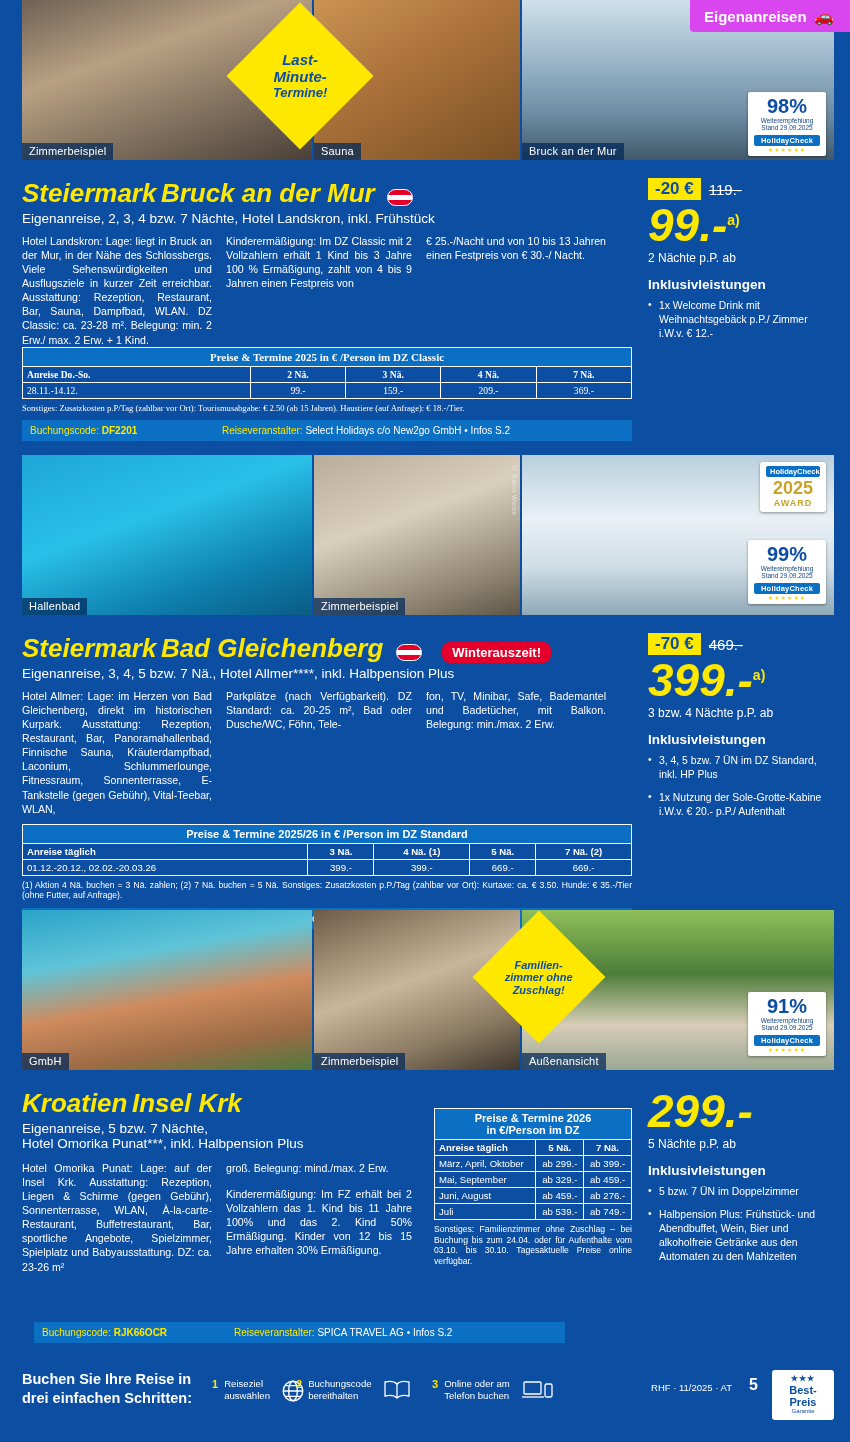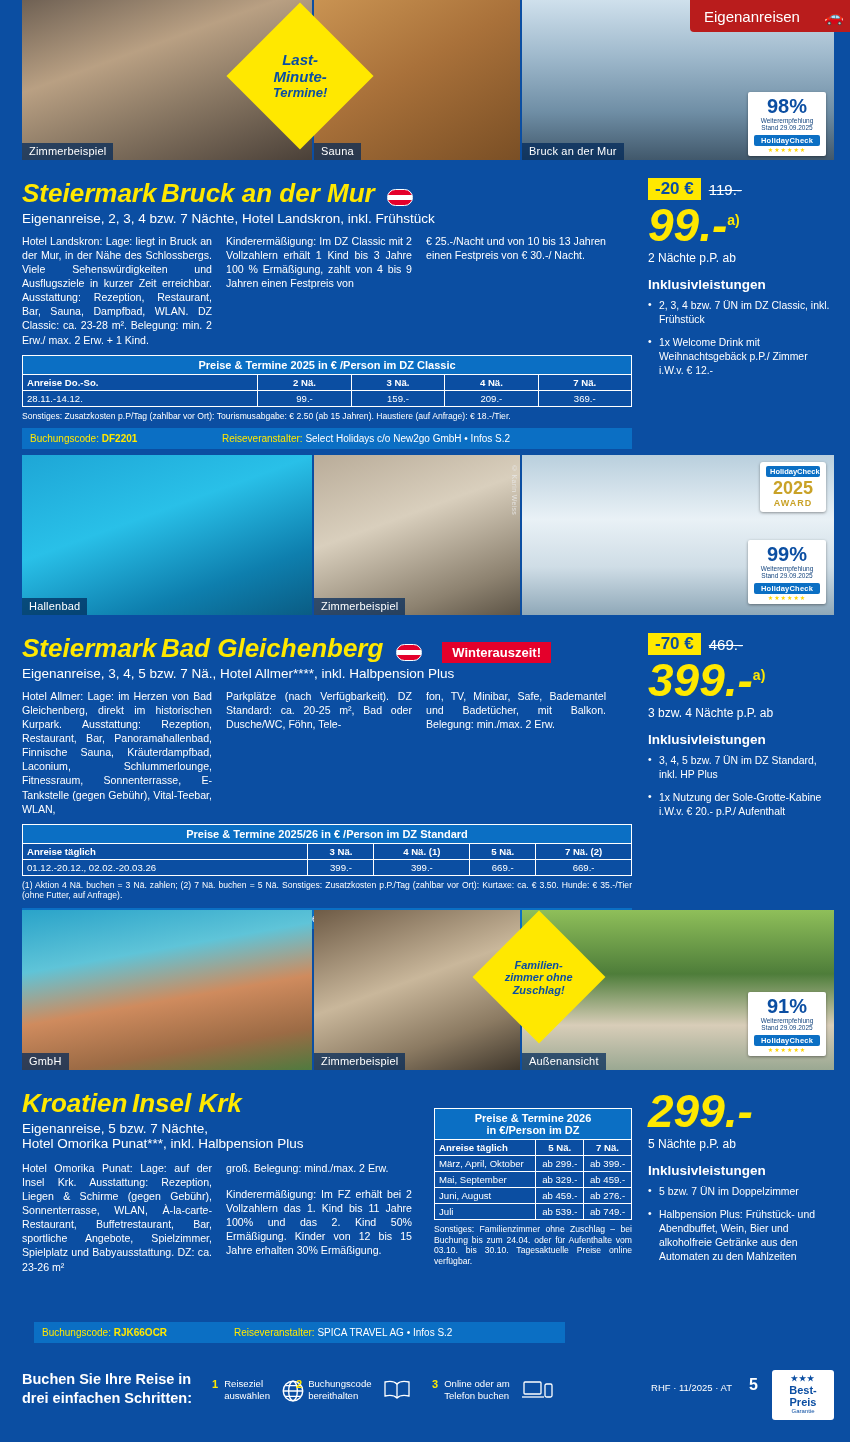--- a/index.html
+++ b/index.html
@@ -19,22 +19,22 @@
     font-size:11px; padding:2px 7px 3px 7px; letter-spacing:.2px;
   }
   .photo-credit {
     position:absolute; right:2px; top:10px; font-size:7px; color:#e8e8e8;
     writing-mode:vertical-rl; letter-spacing:.3px; opacity:.85;
   }
 
   
   .ribbon {
     position:absolute; top:0; right:0; width:160px; height:32px;
-    background:#b91c1c; display:flex; align-items:center; gap:24px;
-    padding-left:14px; font-weight:normal; font-size:15px; color:#fff;
+    background:#d946ef; display:flex; align-items:center; gap:8px;
+    padding-left:14px; font-weight:bold; font-size:15px; color:#fff;
     border-bottom-left-radius:4px;
   }
   .ribbon .car { font-size:16px; }
 
   
   .diamond {
     position:absolute; background:#ffe800; transform:rotate(45deg);
     display:flex; align-items:center; justify-content:center;
   }
   .diamond-inner {
@@ -73,21 +73,21 @@
   .subtitle { font-size:13.5px; color:#ffffff; margin-top:2px; }
 
   .flag-at {
     display:inline-block; width:26px; height:17px; border-radius:9px;
     background:linear-gradient(to bottom,#e4002b 0 33%,#fff 33% 66%,#e4002b 66% 100%);
     border:1px solid #ffffff; vertical-align:middle; margin-left:8px;
   }
 
   .winter-tag {
     display:inline-block; background:#e4002b; color:#fff; font-weight:bold;
-    font-size:13px; padding:3px 10px; vertical-align:middle; margin-left:16px;
+    font-size:13px; padding:3px 10px; vertical-align:middle; margin-left:16px;border-radius:8px;
   }
 
   .body-cols { display:flex; gap:14px; margin-top:8px; font-size:10.6px; line-height:1.33; }
   .body-cols .col { width:190px; text-align:justify; }
 
   
   .ptbl { width:100%; border-collapse:collapse; font-size:9.6px; }
   .ptbl caption {
     background:#0b6fc4; color:#fff; font-weight:bold; font-size:11px;
     padding:3px 0; border:1px solid #ffffff; border-bottom:none;
@@ -197,21 +197,21 @@
       <div class="subtitle">Eigenanreise, 2, 3, 4 bzw. 7 Nächte, Hotel Landskron, inkl. Frühstück</div>
 
       <div class="body-cols">
         <div class="col">Hotel Landskron: Lage: liegt in Bruck an der Mur, in der Nähe des Schlossbergs. Viele Sehenswürdigkeiten und Ausflugsziele in kurzer Zeit erreichbar. Ausstattung: Rezeption, Restaurant, Bar, Sauna, Dampfbad, WLAN. DZ Classic: ca. 23-28 m². Belegung: min. 2 Erw./ max. 2 Erw. + 1 Kind.</div>
         <div class="col" style="width:186px;">Kinderermäßigung: Im DZ Classic mit 2 Vollzahlern erhält 1 Kind bis 3 Jahre 100 % Ermäßigung, zahlt von 4 bis 9 Jahren einen Festpreis von</div>
         <div class="col" style="width:180px;">
           <div>€ 25.-/Nacht und von 10 bis 13 Jahren einen Festpreis von € 30.-/ Nacht.</div>
         </div>
       </div>
 
-      <div style="margin-top:8px;">
+      <div style="font-family:Liberation Serif, serif;">
         <table class="ptbl">
           <caption>Preise &amp; Termine 2025 in € /Person im DZ Classic</caption>
           <tbody>
               <tr>
             <th class="first">Anreise Do.-So.</th>
             <th>2 Nä.</th>
             <th>3 Nä.</th>
             <th>4 Nä.</th>
             <th>7 Nä.</th>
           </tr>
@@ -239,21 +239,20 @@
       <div class="strike-row">
         <span class="discount">-20 €</span>
         <span class="oldprice">119.-</span>
       </div>
       <div class="bigprice">
         <span>99.-</span><sup>a)</sup>
       </div>
       <div class="pricesub">2 Nächte p.P. ab</div>
       <div class="incl-title">Inklusivleistungen</div>
       <ul class="incl-list">
-        <li>2, 3, 4 bzw. 7 ÜN im DZ Classic, inkl. Frühstück</li>
         <li>1x Welcome Drink mit Weihnachtsgebäck p.P./ Zimmer i.W.v. € 12.-</li>
       </ul>
     </div>
   </div>
 
   <div class="photo g-pool" style="left:22px; top:455px; width:290px; height:160px;">
     <div class="cap">Hallenbad</div>
   </div>
   <div class="photo g-room2" style="left:314px; top:455px; width:206px; height:160px;">
     <div class="cap">Zimmerbeispiel</div>

